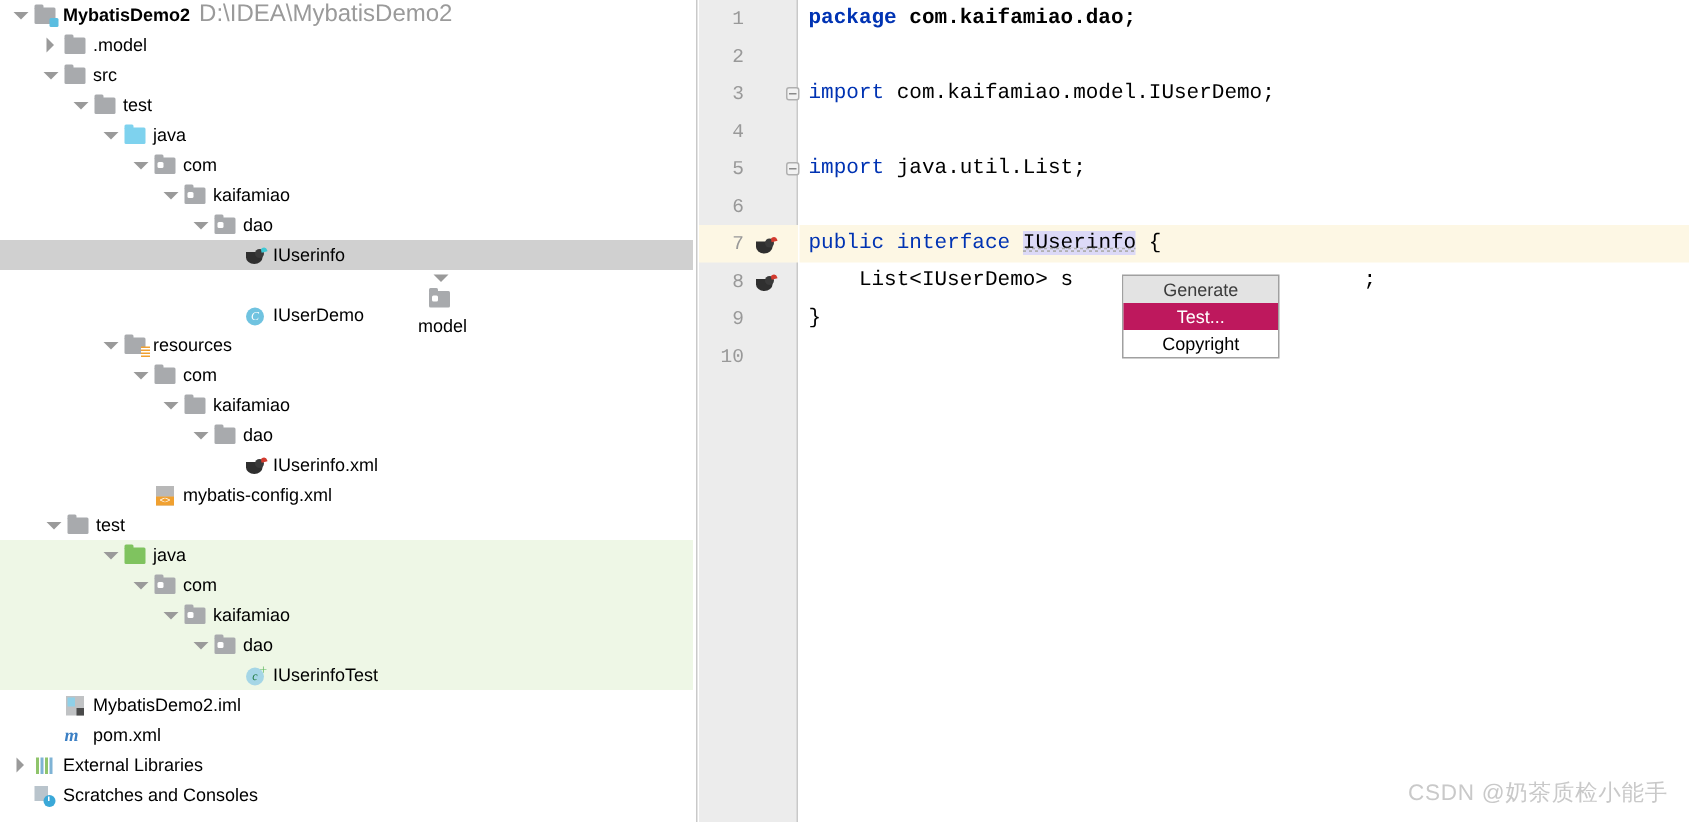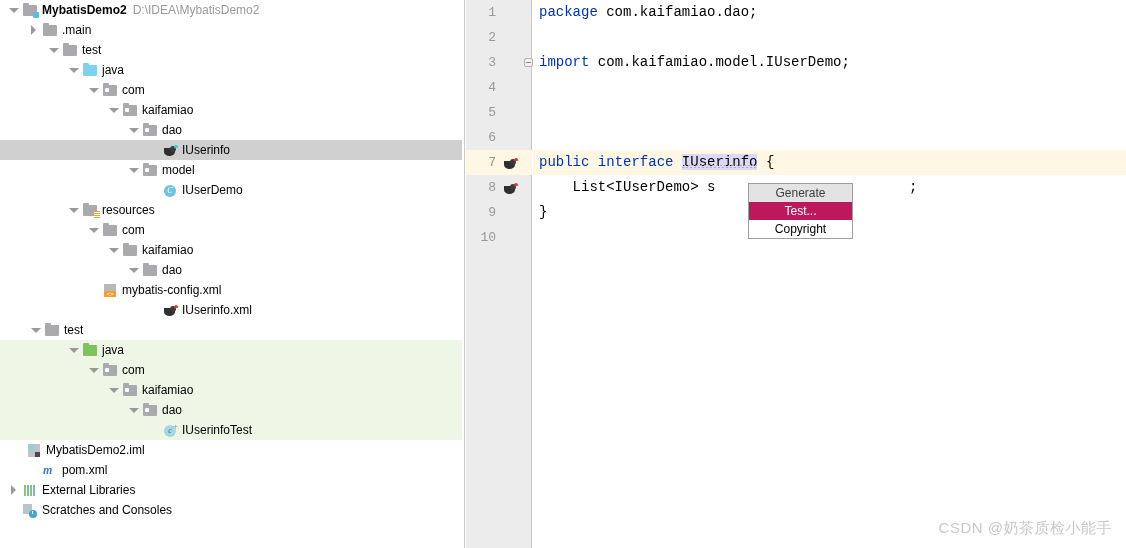--- a/index.html
+++ b/index.html
@@ -38,21 +38,21 @@
   }
   .twisty.right::before {
     content:""; position:absolute; left:3px; top:0px;
     border-top:5px solid transparent; border-bottom:5px solid transparent;
     border-left:5px solid #9a9a9a;
   }
   .twisty.none::before { content:""; }
   .ico { width:16px; height:16px; flex:0 0 16px; margin-right:4px; position:relative; }
   .lbl { font-size:12px; color:#000; }
   .lbl.bold { font-weight:bold; }
-  .path { color:#9a9a9a; margin-left:6px; font-size:12px; }
+  .path { color:#9a9a9a; margin-left:6px; font-size:16px; }
 
   
   .fold { position:absolute; left:1px; top:3px; width:14px; height:11px;
           background:#a8aaad; border-radius:1px; }
   .fold::before { content:""; position:absolute; left:0; top:-2px;
           width:6px; height:3px; background:#a8aaad; border-radius:1px 1px 0 0; }
   .fold.blue  { background:#7ed2ee; }
   .fold.blue::before { background:#7ed2ee; }
   .fold.green { background:#7fc35f; }
   .fold.green::before { background:#7fc35f; }
@@ -184,21 +184,28 @@
         </span>
       </span>
       <span class="lbl bold">MybatisDemo2</span>
       <span class="path">D:\IDEA\MybatisDemo2</span>
     </div>
     <div class="row" style="padding-left: 28px;">
       <span class="twisty right"></span>
       <span class="ico">
         <span class="fold"></span>
       </span>
-      <span class="lbl">.main</span>
+      <span class="lbl">.model</span>
+    </div>
+    <div class="row" style="padding-left: 28px;">
+      <span class="twisty down"></span>
+      <span class="ico">
+        <span class="fold"></span>
+      </span>
+      <span class="lbl">src</span>
     </div>
     <div class="row" style="padding-left: 48px;">
       <span class="twisty down"></span>
       <span class="ico">
         <span class="fold"></span>
       </span>
       <span class="lbl">test</span>
     </div>
     <div class="row" style="padding-left: 68px;">
       <span class="twisty down"></span>
@@ -238,21 +245,21 @@
       <span class="twisty none"></span>
       <span class="ico">
         <span class="bird cyan">
           <span class="body"></span>
           <span class="head"></span>
           <span class="beak"></span>
         </span>
       </span>
       <span class="lbl">IUserinfo</span>
     </div>
-    <div class="row" style="padding-left: 128px;">
+    <div class="row" style="padding-left: 128px; flex-direction: column;">
       <span class="twisty down"></span>
       <span class="ico">
         <span class="fold">
           <span class="dot"></span>
         </span>
       </span>
       <span class="lbl">model</span>
     </div>
     <div class="row" style="padding-left: 148px;">
       <span class="twisty none"></span>
@@ -285,42 +292,42 @@
         <span class="fold"></span>
       </span>
       <span class="lbl">kaifamiao</span>
     </div>
     <div class="row" style="padding-left: 128px;">
       <span class="twisty down"></span>
       <span class="ico">
         <span class="fold"></span>
       </span>
       <span class="lbl">dao</span>
-    </div>
-    <div class="row" style="padding-left: 88px;">
-      <span class="twisty none"></span>
-      <span class="ico">
-        <span class="xmlico">
-          <span class="pg"></span>
-          <span class="tag">&lt;&gt;</span>
-        </span>
-      </span>
-      <span class="lbl">mybatis-config.xml</span>
     </div>
     <div class="row" style="padding-left: 148px;">
       <span class="twisty none"></span>
       <span class="ico">
         <span class="bird">
           <span class="body"></span>
           <span class="head"></span>
           <span class="beak"></span>
         </span>
       </span>
       <span class="lbl">IUserinfo.xml</span>
     </div>
+    <div class="row" style="padding-left: 88px;">
+      <span class="twisty none"></span>
+      <span class="ico">
+        <span class="xmlico">
+          <span class="pg"></span>
+          <span class="tag">&lt;&gt;</span>
+        </span>
+      </span>
+      <span class="lbl">mybatis-config.xml</span>
+    </div>
     <div class="row" style="padding-left: 30px;">
       <span class="twisty down"></span>
       <span class="ico">
         <span class="fold"></span>
       </span>
       <span class="lbl">test</span>
     </div>
     <div class="row green" style="padding-left: 68px;">
       <span class="twisty down"></span>
       <span class="ico">
@@ -355,21 +362,21 @@
       </span>
       <span class="lbl">dao</span>
     </div>
     <div class="row green" style="padding-left: 148px;">
       <span class="twisty none"></span>
       <span class="ico">
         <span class="cls test">c<span class="plus">+</span></span>
       </span>
       <span class="lbl">IUserinfoTest</span>
     </div>
-    <div class="row" style="padding-left: 12px;">
+    <div class="row" style="padding-left: 28px;">
       <span class="twisty none"></span>
       <span class="ico">
         <span class="imlico">
           <span class="bar"></span>
           <span class="sq"></span>
         </span>
       </span>
       <span class="lbl">MybatisDemo2.iml</span>
     </div>
     <div class="row" style="padding-left: 28px;">
@@ -445,24 +452,25 @@
         </span>
       </div>
       <div class="gline" style="top: 200px;">
         <span class="gnum">9</span>
       </div>
       <div class="gline" style="top: 225px;">
         <span class="gnum">10</span>
       </div>
     </div>
   <div id="code">
-      <div class="cline" style="top: 0px;"><span class="kw">package</span><span> com.kaifamiao.dao;</span></div>
+      <div class="cline" style="top: 0px; font-weight: bold;"><span class="kw">package</span><span> com.kaifamiao.dao;</span></div>
       <div class="cline" style="top: 25px;"></div>
       <div class="cline" style="top: 50px;"><span class="kw">import</span><span> com.kaifamiao.model.IUserDemo;</span><span class="fold-mark" style="left: -9px; top: 8px;"></span></div>
       <div class="cline" style="top: 75px;"></div>
+      <div class="cline" style="top: 100px;"><span class="kw">import</span><span> java.util.List;</span><span class="fold-mark" style="left: -9px; top: 8px;"></span></div>
       <div class="cline" style="top: 125px;"></div>
       <div class="cline" style="top: 175px;"><span>    List&lt;IUserDemo&gt; s</span><span style="position: absolute; left: 376px;">;</span></div>
       <div class="cline cur" style="top: 150px;"><span class="kw">public</span><span> </span><span class="kw">interface</span><span> </span><span class="ident-sel" style="position: relative;"><span>IUserinfo</span><span class="squig"></span></span><span> {</span></div>
       <div class="cline" style="top: 200px;"><span>}</span></div>
       <div class="cline" style="top: 225px;"></div>
     </div>
 </div>
 
 <div id="popup">
     <div class="pitem header">Generate</div>

